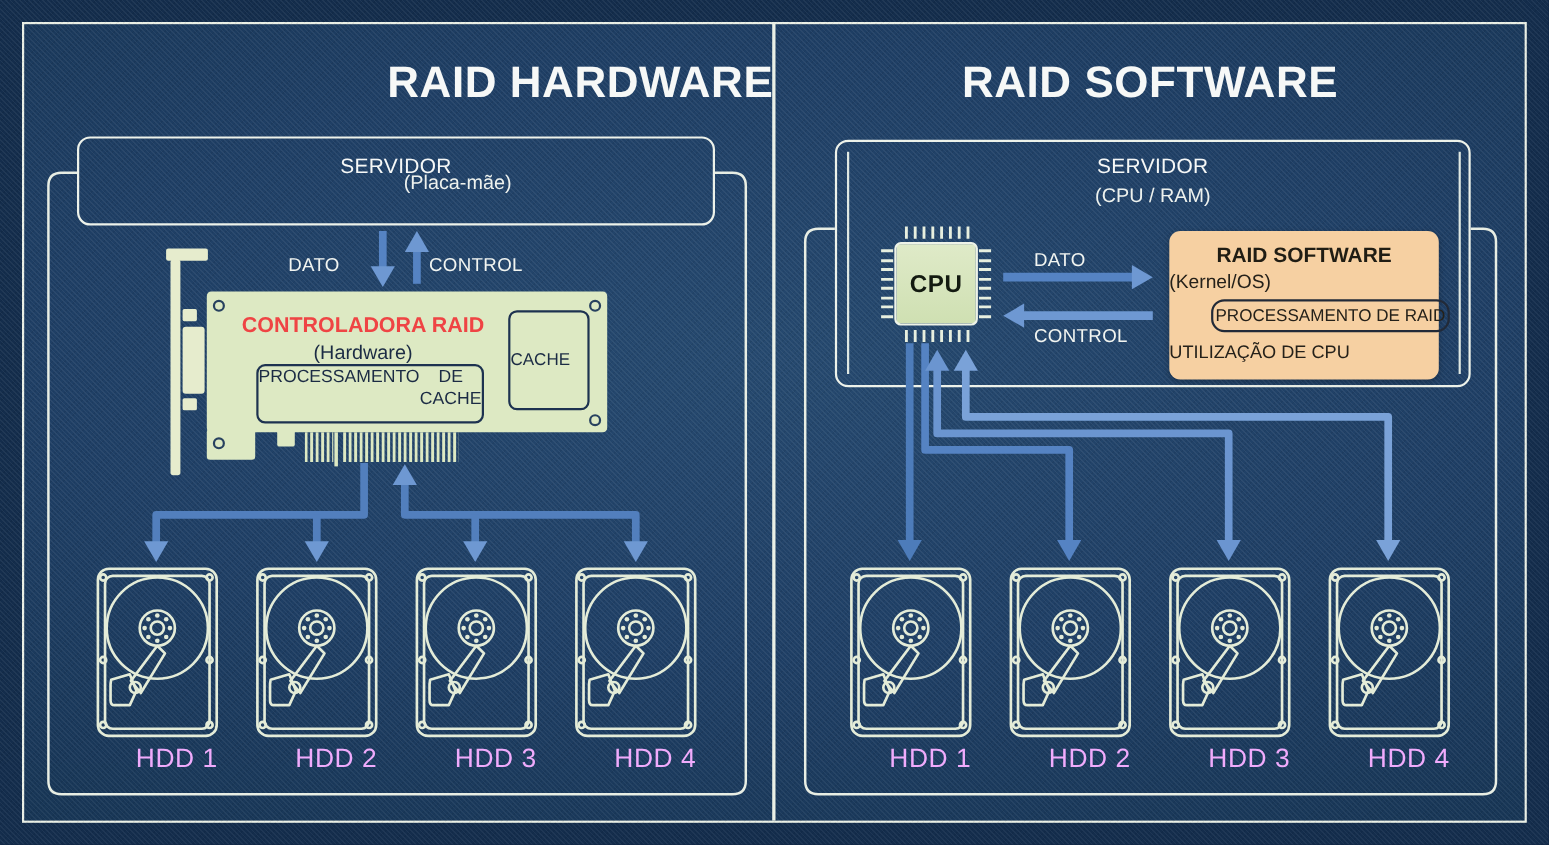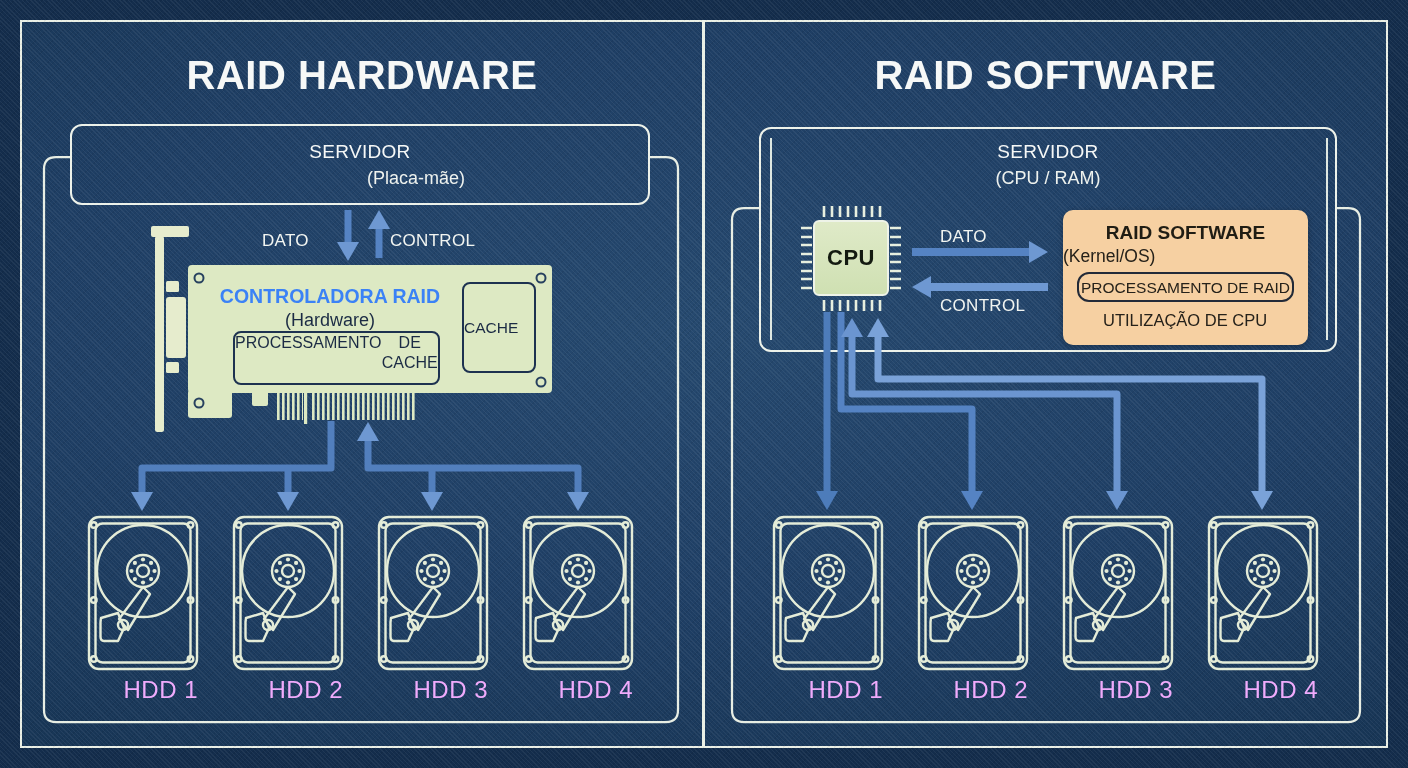--- a/index.html
+++ b/index.html
@@ -13,49 +13,49 @@
                repeating-linear-gradient(-45deg,#000 0 1px,transparent 1px 4px);}
   .divider{position:absolute;left:702px;top:21px;width:2.5px;height:725px;background:#eaf0e6;}
   .abs{position:absolute;box-sizing:border-box;}
   .panel-title{font-size:40px;font-weight:bold;color:#f6f8f7;text-align:center;
                letter-spacing:.5px;line-height:46px;z-index:3;}
   .wbox{border:2.5px solid #edf2ea;border-radius:12px;background:transparent;z-index:1;}
   .innerline{width:2px;background:#dfe8e2;z-index:1;}
   .lbl{color:#f2f5f1;font-size:17px;z-index:3;letter-spacing:.3px;}
   .boxtxt1{font-weight:normal;font-size:19px;color:#f6f8f7;text-align:center;z-index:3;letter-spacing:.3px;}
   .boxtxt2{font-size:18px;color:#eef2ee;text-align:center;z-index:3;}
-  .cardtxt1{font-weight:bold;font-size:19.5px;color:#3b82f6;text-align:center;z-index:3;}
+  .cardtxt1{font-weight:bold;font-size:19.5px;color:#ef4444;text-align:center;z-index:3;}
   .cardtxt2{font-size:18px;color:#1b2b44;text-align:center;z-index:3;}
   .navybox{border:2.2px solid #1d3250;border-radius:8px;color:#1b2b44;
            text-align:center;z-index:3;background:transparent;}
   .orange{background:#f6d0a2;border-radius:10px;z-index:1;box-shadow:0 2px 6px rgba(0,0,0,.25);}
   .otxt1{font-weight:bold;font-size:19px;color:#201d14;text-align:center;z-index:3;}
   .otxt2{font-size:17.5px;color:#25211a;text-align:left;z-index:3;}
-  .obox{border:2.2px solid #222a38;border-radius:12px;color:#25211a;text-align:center;z-index:3;}
+  .obox{border:2.2px solid #222a38;border-radius:12px;color:#25211a;text-align:center;z-index:3;margin-left:24px;}
   .cpu{background:linear-gradient(180deg,#dfeac8,#cfe0b2);border:2.5px solid #eef3e8;
        border-radius:6px;z-index:1;font-weight:bold;font-size:22px;color:#131a10;
        text-align:center;letter-spacing:.5px;}
   .hddlbl{font-size:24px;color:#f0abfc;text-align:right;z-index:3;letter-spacing:.5px;}
   svg.overlay{position:absolute;left:0;top:0;z-index:2;pointer-events:none;}
   .ar{fill:none;stroke-linejoin:round;}
 </style>
 </head>
 <body>
 
 <div class="stage">
   <div class="inner-bg abs"></div>
   <div class="noise abs"></div>
   <div class="divider abs"></div>
 
-  <div class="abs panel-title" style="left:21px;top:52px;width:682px;">RAID HARDWARE</div>
+  <div class="abs panel-title" style="left:21px;top:52px;width:682px;text-align:right;">RAID HARDWARE</div>
   <div class="abs panel-title" style="left:704px;top:52px;width:683px;">RAID SOFTWARE</div>
 
   <div class="abs wbox" style="left:70px;top:124px;width:580px;height:81px;"></div>
   <div class="abs boxtxt1" style="left:70px;top:141px;width:580px;">SERVIDOR</div>
-  <div class="abs boxtxt2" style="left:70px;top:168px;width:692px;">(Placa-mãe)</div>
+  <div class="abs boxtxt2" style="left:70px;top:156px;width:692px;">(Placa-mãe)</div>
 
   <div class="abs lbl" style="left:262px;top:231px;width:90px;">DATO</div>
   <div class="abs lbl" style="left:390px;top:231px;width:90px;">CONTROL</div>
 
   <div class="abs cardtxt1" style="left:218px;top:285px;width:224px;">CONTROLADORA RAID</div>
   <div class="abs cardtxt2" style="left:218px;top:310px;width:224px;">(Hardware)</div>
   <div class="abs navybox" style="left:233px;top:331px;width:207px;height:54px;font-size:16px;
         display:flex;justify-content:center;line-height:1.25;">
     <span>PROCESSAMENTO</span>
     <span>DE CACHE</span>
@@ -77,21 +77,21 @@
 
   <div class="abs lbl" style="left:940px;top:227px;width:90px;">DATO</div>
   <div class="abs lbl" style="left:940px;top:296px;width:90px;">CONTROL</div>
 
   <div class="abs orange" style="left:1063px;top:210px;width:245px;height:135px;"></div>
   <div class="abs otxt1" style="left:1063px;top:222px;width:245px;">RAID SOFTWARE</div>
   <div class="abs otxt2" style="left:1063px;top:246px;width:245px;">(Kernel/OS)</div>
   <div class="abs obox" style="left:1077px;top:272px;width:217px;height:30px;font-size:15.5px;line-height:28px;">
     <span>PROCESSAMENTO DE RAID</span>
   </div>
-  <div class="abs otxt2" style="left:1063px;top:311px;width:245px;font-size:16.5px;padding-left:40px;">UTILIZAÇÃO DE CPU</div>
+  <div class="abs otxt2" style="left:1063px;top:311px;width:245px;font-size:16.5px;">UTILIZAÇÃO DE CPU</div>
 
   <div class="abs hddlbl" style="left:87px;top:676px;width:111px;">HDD 1</div>
   <div class="abs hddlbl" style="left:232px;top:676px;width:111px;">HDD 2</div>
   <div class="abs hddlbl" style="left:377px;top:676px;width:111px;">HDD 3</div>
   <div class="abs hddlbl" style="left:522px;top:676px;width:111px;">HDD 4</div>
   <div class="abs hddlbl" style="left:772px;top:676px;width:111px;">HDD 1</div>
   <div class="abs hddlbl" style="left:917px;top:676px;width:111px;">HDD 2</div>
   <div class="abs hddlbl" style="left:1062px;top:676px;width:111px;">HDD 3</div>
   <div class="abs hddlbl" style="left:1207px;top:676px;width:111px;">HDD 4</div>
 

